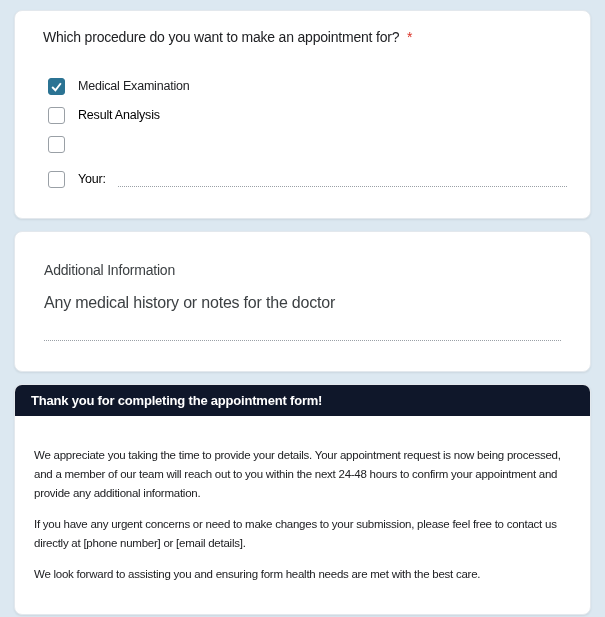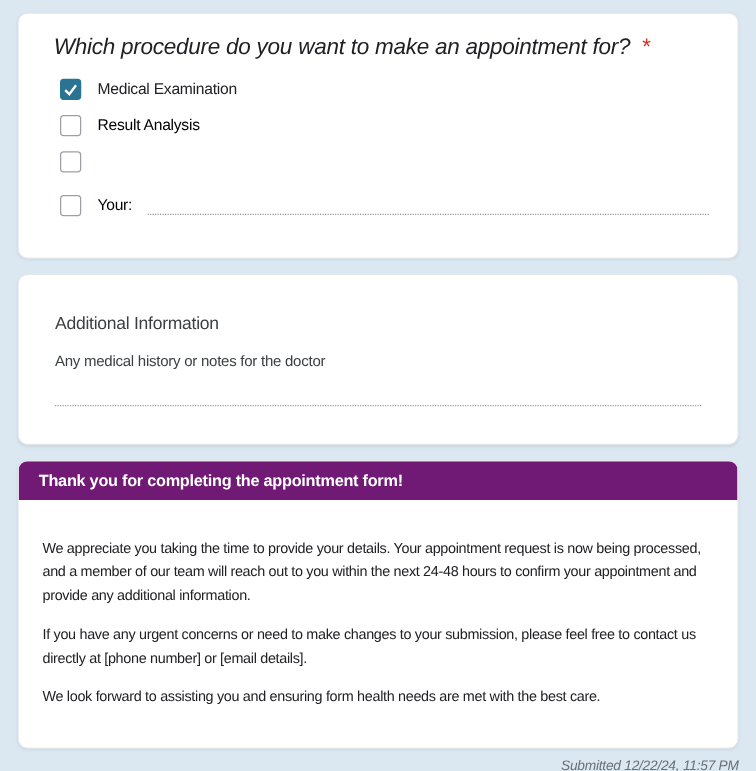--- a/index.html
+++ b/index.html
@@ -17,25 +17,25 @@
     background: #ffffff;
     border: 1px solid #e3e8ed;
     border-radius: 8px;
     box-shadow: 0 1px 2px rgba(60,64,67,0.10);
     overflow: hidden;
   }
 
   
   .question-card { padding: 18px 15px 30px 15px; min-height: 197px; }
   .question-title {
-    font-size: 18px; line-height: 16px; color: #202124;
-    letter-spacing: -0.2px; margin-left: 13px; font-style: italic;
+    font-size: 14px; line-height: 16px; color: #202124;
+    letter-spacing: -0.2px; margin-left: 13px;
   }
   .req { color: #d93025; margin-left: 4px; }
-  .options { margin-top: 18px; margin-left: 18px; margin-right: 6px; }
+  .options { margin-top: 33px; margin-left: 18px; margin-right: 6px; }
   .opt-row {
     display: flex; align-items: center;
     margin-bottom: 12px; min-height: 17px; cursor: default;
   }
   .opt-row.other-row { margin-top: 18px; margin-bottom: 0; }
   .cb {
     width: 17px; height: 17px; flex: 0 0 17px;
     border: 1.5px solid #9aa0a6; border-radius: 3px;
     background: #ffffff; display: flex; align-items: center; justify-content: center;
   }
@@ -50,32 +50,32 @@
     flex: 1; height: 14px; margin-left: 12px; margin-right: 2px;
     border-bottom: 1px dotted #9aa0a6;
   }
 
   
   .info-card { padding: 30px 15px 30px 15px; min-height: 134px; }
   .info-title {
     font-size: 14px; color: #3c4043; letter-spacing: -0.2px; margin-left: 14px;
   }
   .info-desc {
-    font-size: 12px; color: #3c4043; letter-spacing: -0.2px;
+    font-size: 16px; color: #3c4043; letter-spacing: -0.2px;
     margin: 16px 0 0 14px;
   }
   .answer-line {
     margin: 28px 14px 0 14px;
     border-bottom: 1px dotted #9aa0a6; height: 1px;
   }
 
   
   .confirm-card { margin-bottom: 0; }
   .confirm-header {
-    background: #701a75; height: 31px;
+    background: #0f172a; height: 31px;
     display: flex; align-items: center;
     padding-left: 16px;
     color: #ffffff; font-weight: bold; font-size: 13px; letter-spacing: -0.2px;
   }
   .confirm-body { padding: 30px 15px 18px 5px; }
   .confirm-body p {
     font-size: 11.5px; line-height: 19px; color: #202124;
     letter-spacing: -0.25px; margin: 0 0 12px 14px;
   }
 

